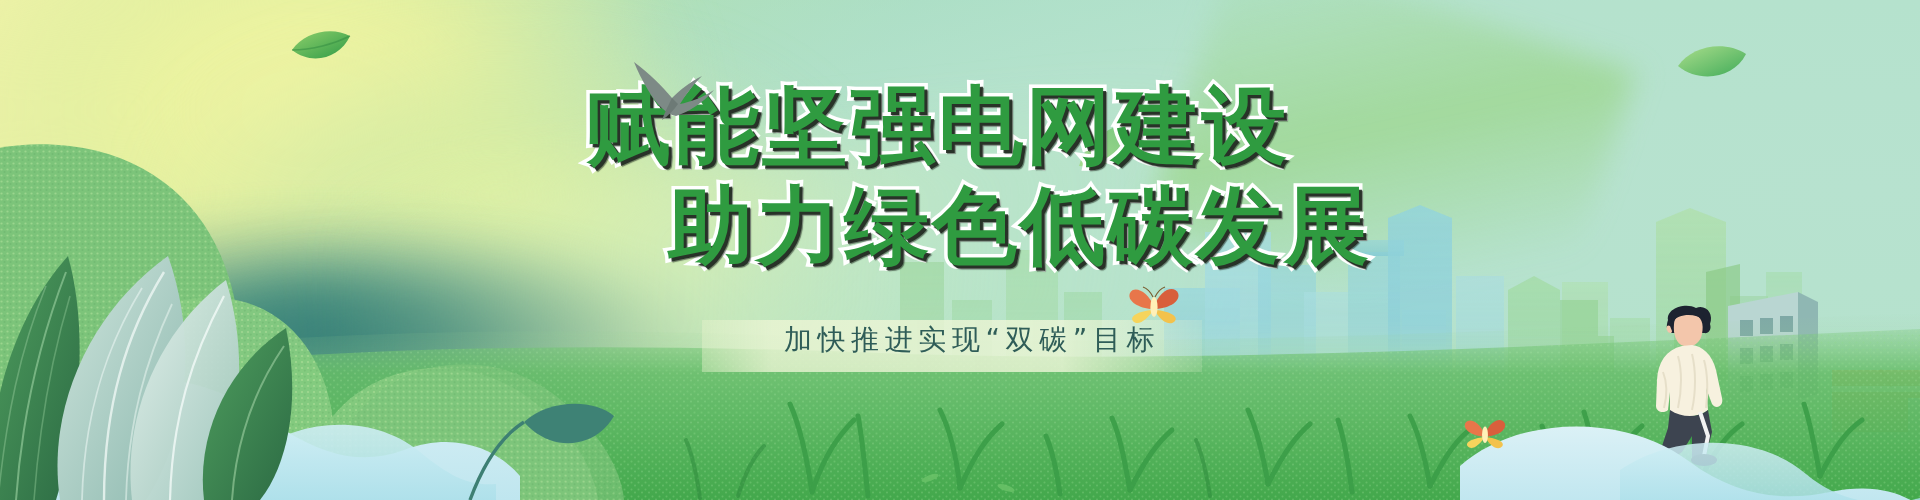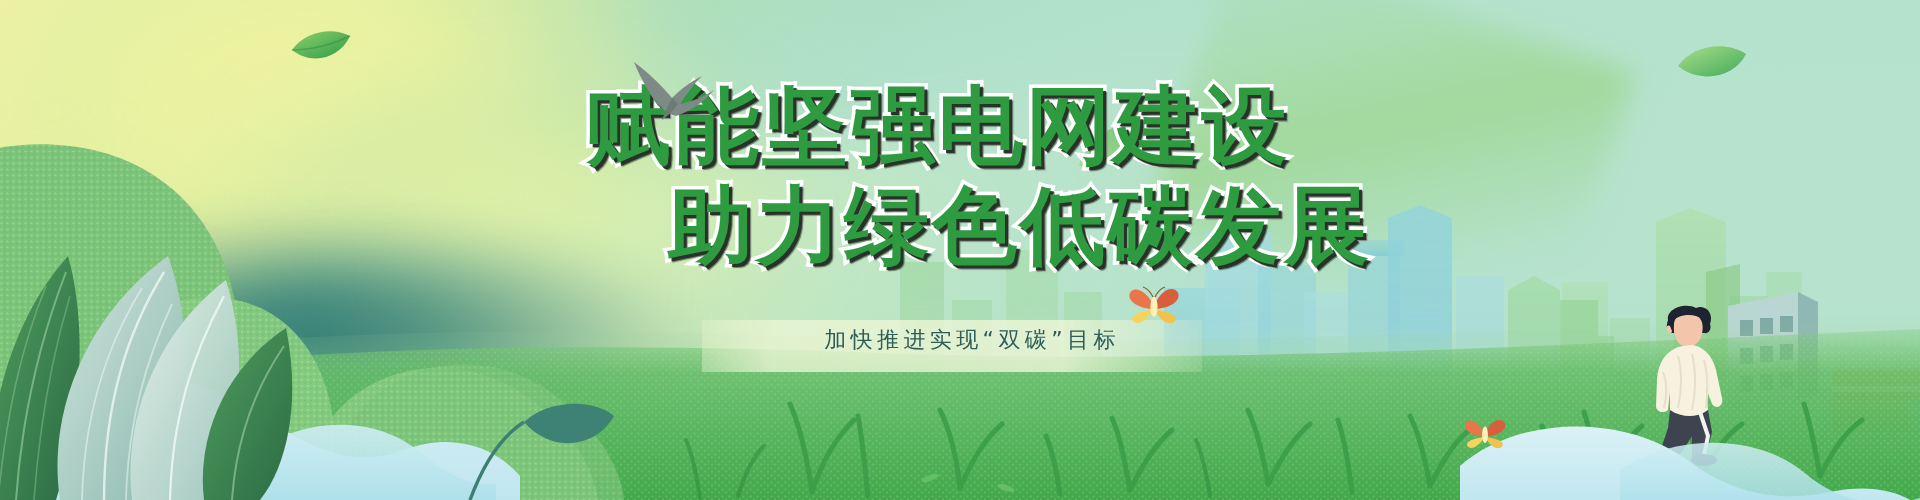--- a/index.html
+++ b/index.html
@@ -110,21 +110,21 @@
     width:500px; height:52px;
     background:linear-gradient(90deg, rgba(232,243,205,.42) 0%, rgba(236,245,212,.78) 14%, rgba(238,246,216,.80) 72%, rgba(234,244,212,.18) 100%);
     z-index:38;
   }
   .subtitle-text {
     position:absolute;
     left:702px; top:320px;
     width:500px; height:40px;
     display:flex; align-items:center; justify-content:center;
     font-family:"DejaVu Sans", "Liberation Sans", sans-serif;
-    font-size:22px;
+    font-size:28px;
     letter-spacing:.20em;
     color:#2f5d58;
     z-index:39;
     white-space:nowrap;
     padding-left:40px;
   }
 
   .swallow { position:absolute; left:628px; top:58px; z-index:41; }
   .leaf-tr { position:absolute; left:1676px; top:42px; z-index:5; }
   .leaf-tl { position:absolute; left:290px; top:28px; z-index:5; }

